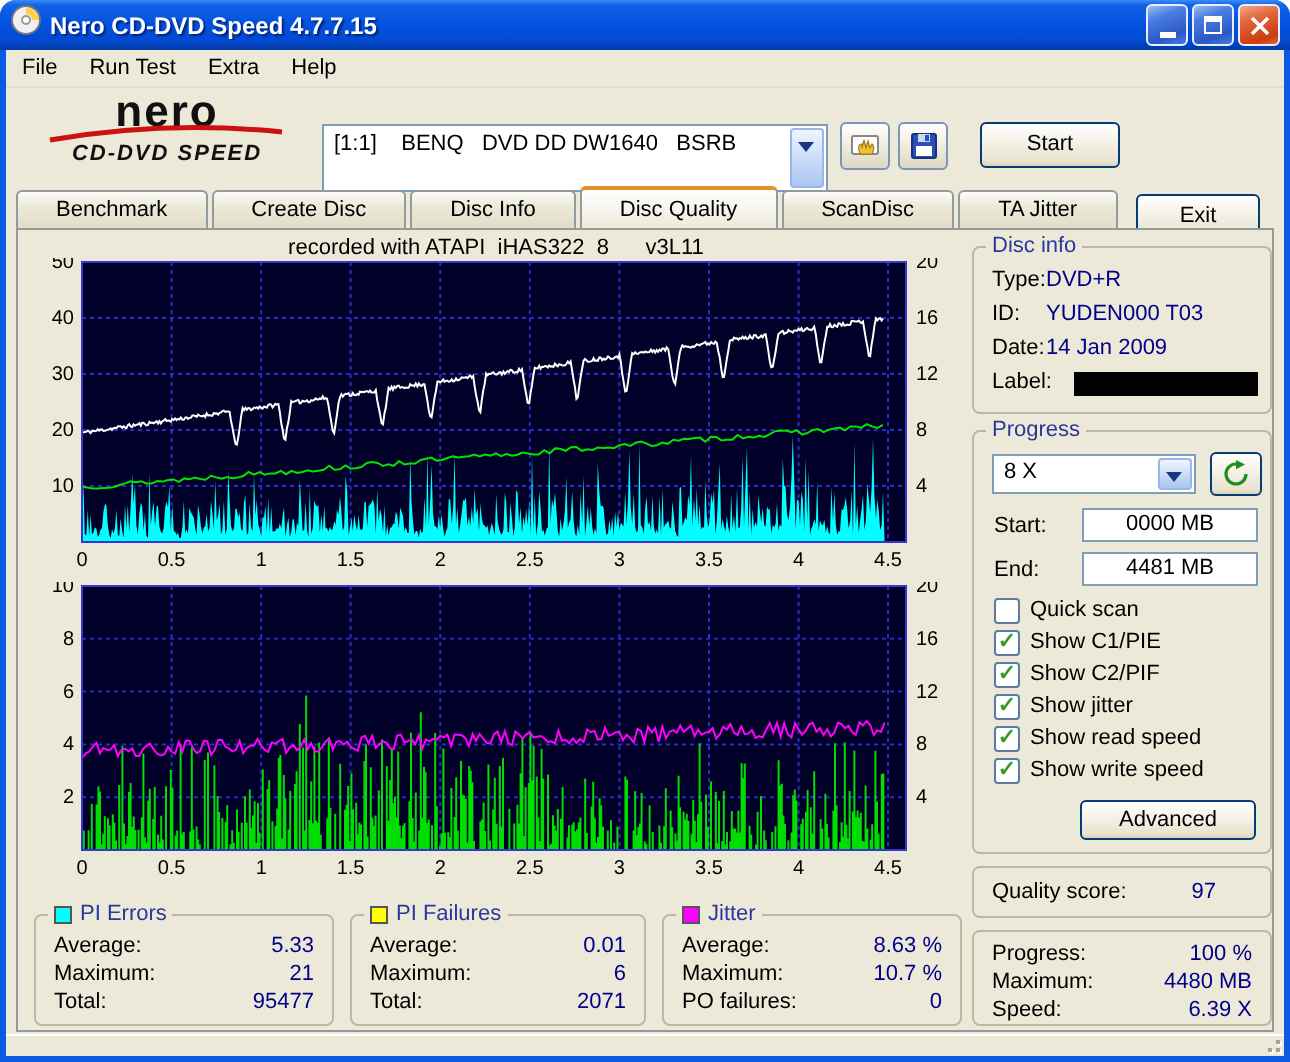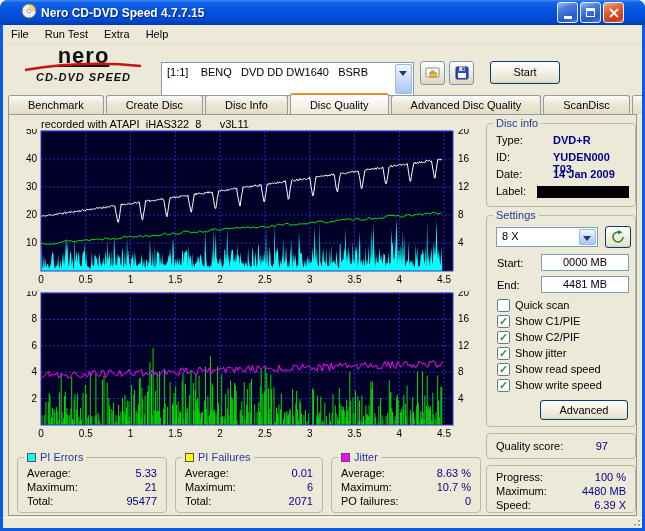--- a/index.html
+++ b/index.html
@@ -1,58 +1,58 @@
 <!DOCTYPE html>
 <html><head>
 <meta charset="utf-8">
 <style>
 *{box-sizing:border-box;margin:0;padding:0;font-family:"Liberation Sans",sans-serif;}
 body{width:645px;height:531px;background:#fff;}
 .window{position:relative;width:645px;height:531px;background:#0b5ae3;border-radius:8px 8px 0 0;overflow:hidden;}
-.titlebar{position:absolute;top:0;left:0;right:0;height:25px;display:flex;align-items:center;gap:4px;padding:0 21px;border-radius:7px 7px 0 0;
+.titlebar{position:absolute;top:0;left:0;right:0;height:25px;display:flex;align-items:center;gap:4px;padding:0 5px;border-radius:7px 7px 0 0;
 background:linear-gradient(180deg,#3c8cf8 0%,#1263e8 10%,#0353e0 45%,#024ad2 80%,#013aa8 100%);}
 .title-text{flex:1;color:#fff;font-size:12px;font-weight:bold;text-shadow:1px 1px 1px #00247e;white-space:nowrap;overflow:hidden;}
 .win-buttons{display:flex;gap:2px;}
 .wbtn{width:21px;height:21px;border-radius:3px;border:1px solid #e8f0fd;display:flex;align-items:center;justify-content:center;
 background:linear-gradient(160deg,#9dbdf4 0%,#4a7ce0 30%,#2a58c8 75%,#4a7ce0 100%);}
 .wbtn.close{background:linear-gradient(160deg,#f4a78a,#e2653a 35%,#cc3c0f 80%,#e0663c 100%);}
 .glyph-min{width:8px;height:3px;background:#fff;margin-top:9px;}
 .glyph-max{width:9px;height:9px;border:1px solid #fff;border-top:3px solid #fff;}
 .window-body{position:absolute;top:25px;left:3px;right:3px;bottom:3px;background:#ece9d8;overflow:hidden;}
 .menubar{position:absolute;top:0;left:0;right:0;height:19px;display:flex;align-items:center;font-size:11px;border-bottom:1px solid #e3dfcd;}
 .menu-item{padding:12px 8px;}
 .header{position:absolute;top:19px;left:0;right:0;height:47px;}
 .logo{position:absolute;left:8px;top:1px;width:145px;height:45px;text-align:center;}
-.logo-word{font-size:22px;font-weight:bold;letter-spacing:1px;line-height:22px;color:#111;text-decoration:underline;}
+.logo-word{font-size:22px;font-weight:bold;letter-spacing:1px;line-height:22px;color:#111;}
 .swoosh{position:absolute;left:12px;top:14px;}
 .logo-sub{font-size:11px;font-weight:bold;font-style:italic;letter-spacing:1px;margin-top:4px;color:#111;}
 .drive-combo{position:absolute;left:158px;top:18px;width:253px;height:34px;background:#fff;border:1px solid #7f9db9;}
 .combo-text{position:absolute;left:5px;top:3px;font-size:11px;white-space:pre;color:#000;}
 .combo-btn{position:absolute;top:1px;right:1px;bottom:1px;width:17px;background:linear-gradient(180deg,#f0f6ff,#cbdcf8 50%,#aac6f0);border:1px solid #98b6e8;border-radius:2px;}
 .combo-btn::after{content:"";position:absolute;left:3px;top:6px;border:4px solid transparent;border-top:5px solid #16387c;}
 .icon-btn{position:absolute;top:17px;width:25px;height:24px;border:1px solid #7a96b8;border-radius:3px;background:linear-gradient(180deg,#fff,#f0ecdc 50%,#ddd7c2);display:flex;align-items:center;justify-content:center;}
 .xpbtn{border:1px solid #053c74;border-radius:3px;background:linear-gradient(180deg,#ffffff,#f4f1e6 45%,#e8e2cd 90%,#d8d2ba);font-size:11px;color:#000;}
 .start-btn{position:absolute;left:487px;top:17px;width:70px;height:23px;line-height:21px;}
 .exit-btn{position:absolute;left:565px;top:17px;width:62px;height:23px;line-height:21px;margin-top:36px;}
 .tabstrip{position:absolute;top:68px;left:5px;right:5px;height:21px;display:flex;align-items:flex-end;}
 .tab{height:19px;padding:3px 19px 0;font-size:11px;border:1px solid #919b9c;border-bottom:none;border-radius:3px 3px 0 0;
 background:linear-gradient(180deg,#fcfcfb,#ece9d8 40%,#e2ddc8);margin-right:2px;white-space:nowrap;}
 .tab.active{height:21px;padding-top:4px;background:linear-gradient(180deg,#fffffe,#f6f4ec 50%,#ece9d8);border-top:2px solid #e5902a;position:relative;z-index:3;text-align:right;}
 .content{position:absolute;top:89px;left:5px;right:5px;bottom:12px;border:1px solid #919b9c;background:#ece9d8;}
-.recorded{position:absolute;top:3px;left:32px;width:414px;font-size:11px;white-space:pre;color:#000;}
+.recorded{position:absolute;top:3px;left:32px;width:414px;text-align:center;font-size:11px;white-space:pre;color:#000;}
 #chart-top{position:absolute;top:14px;left:2px;width:472px;height:158px;}
 #chart-bottom{position:absolute;top:176px;left:2px;width:472px;height:156px;}
 .tick{font-size:10px;fill:#000;}
 .gbox{position:absolute;border:1px solid #bcb8a6;border-radius:4px;}
 .cap{position:absolute;top:-7px;left:6px;display:flex;align-items:center;gap:4px;background:#ece9d8;padding:0 3px;font-size:11px;line-height:13px;color:#29379e;}
 .legend-sq{width:9px;height:9px;border:1px solid #555;display:inline-block;}
 .row{position:absolute;left:9px;right:9px;height:14px;font-size:11px;}
 .row .lab{position:absolute;left:0;top:0;color:#000;}
 .row .val{position:absolute;right:0;top:0;color:#00008b;}
-.row .val2{position:absolute;left:57px;top:0;color:#00008b;font-weight:bold;}
+.row .val2{position:absolute;left:27px;top:0;color:#00008b;}
 .black-box{position:absolute;left:41px;top:1px;width:92px;height:12px;background:#000;}
 .combo2{position:absolute;left:9px;top:11px;width:102px;height:20px;background:#fff;border:1px solid #7f9db9;}
 .combo2 .combo-text{top:2px;}
 .refresh-btn{position:absolute;left:118px;top:10px;width:26px;height:22px;display:flex;align-items:center;justify-content:center;}
 .field{position:absolute;left:54px;width:88px;height:17px;background:#fff;border:1px solid #7f9db9;font-size:11px;text-align:center;line-height:15px;color:#000;}
 .flabel{position:absolute;left:10px;font-size:11px;color:#000;}
 .check-row{position:absolute;left:10px;right:6px;height:14px;display:flex;align-items:center;gap:5px;font-size:11px;color:#000;}
 .cb{width:13px;height:13px;background:#fff;border:1px solid #5c7d9e;border-radius:2px;font-size:11px;font-weight:bold;color:#2f9e2f;line-height:11px;text-align:center;flex:0 0 13px;}
 .advanced-btn{position:absolute;right:7px;top:184px;width:88px;height:20px;line-height:18px;}
 .statusbar{position:absolute;left:0;right:0;bottom:0;height:11px;border-top:1px solid #fff;background:#ece9d8;}
@@ -125,21 +125,20 @@
       </span>
       <button class="xpbtn start-btn">Start</button>
       <button class="xpbtn exit-btn">Exit</button>
     </div>
 
     <div class="tabstrip">
       <span class="tab">Benchmark</span>
       <span class="tab">Create Disc</span>
       <span class="tab">Disc Info</span>
       <span class="tab active">Disc Quality</span>
-      <span class="tab">Advanced Disc Quality</span>
       <span class="tab">ScanDisc</span>
       <span class="tab">TA Jitter</span>
     </div>
 
     <div class="content">
 
       <div class="recorded">recorded with ATAPI  iHAS322  8      v3L11</div>
       <div id="chart-top"><svg width="472" height="158">
             <rect x="30" y="2" width="412" height="140" fill="#000028"></rect>
             <path d="M74.8 2V142M119.6 2V142M164.3 2V142M209.1 2V142M253.9 2V142M298.7 2V142M343.5 2V142M388.3 2V142M433.0 2V142M30 114.0H442M30 86.0H442M30 58.0H442M30 30.0H442M30 2.0H442" stroke="#2a2ac8" fill="none" stroke-dasharray="2 2"></path>
@@ -270,21 +269,21 @@
             <span class="val2">14 Jan 2009</span>
           </div>
         <div class="row" style="top:61px">
             <span class="lab">Label:</span>
             <span class="black-box"></span>
           </div>
       </div>
 
       <div class="gbox" style="left:477px;top:100px;width:150px;height:212px">
         <span class="cap">
-            <span>Settings</span>
+            <span>Progress</span>
           </span>
         <div class="combo2">
           <span class="combo-text">8 X</span>
           <span class="combo-btn"></span>
         </div>
         <button class="xpbtn refresh-btn">
           <svg width="14" height="14">
               <path d="M7 2 A5 5 0 1 0 12 7" fill="none" stroke="#1b8f1b" stroke-width="1.6"></path>
               <path d="M7 0 L11.5 2.2 L7 4.6 Z" fill="#1b8f1b"></path>
             </svg>

